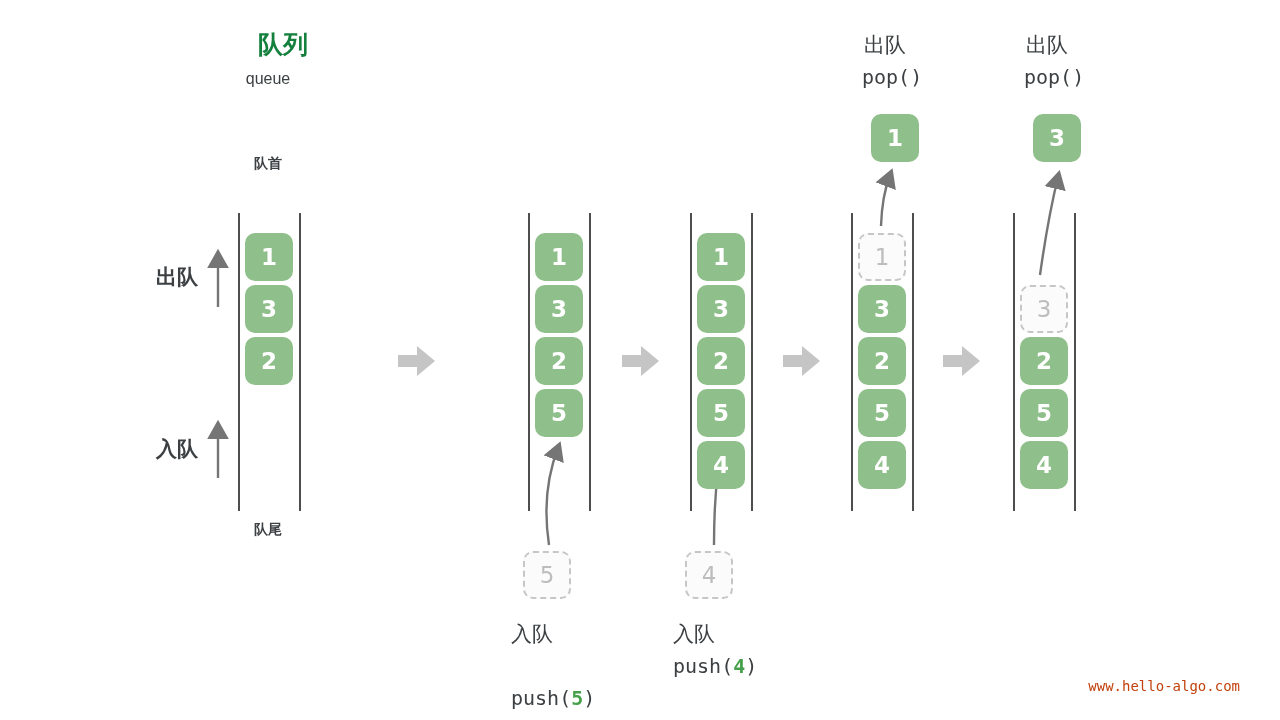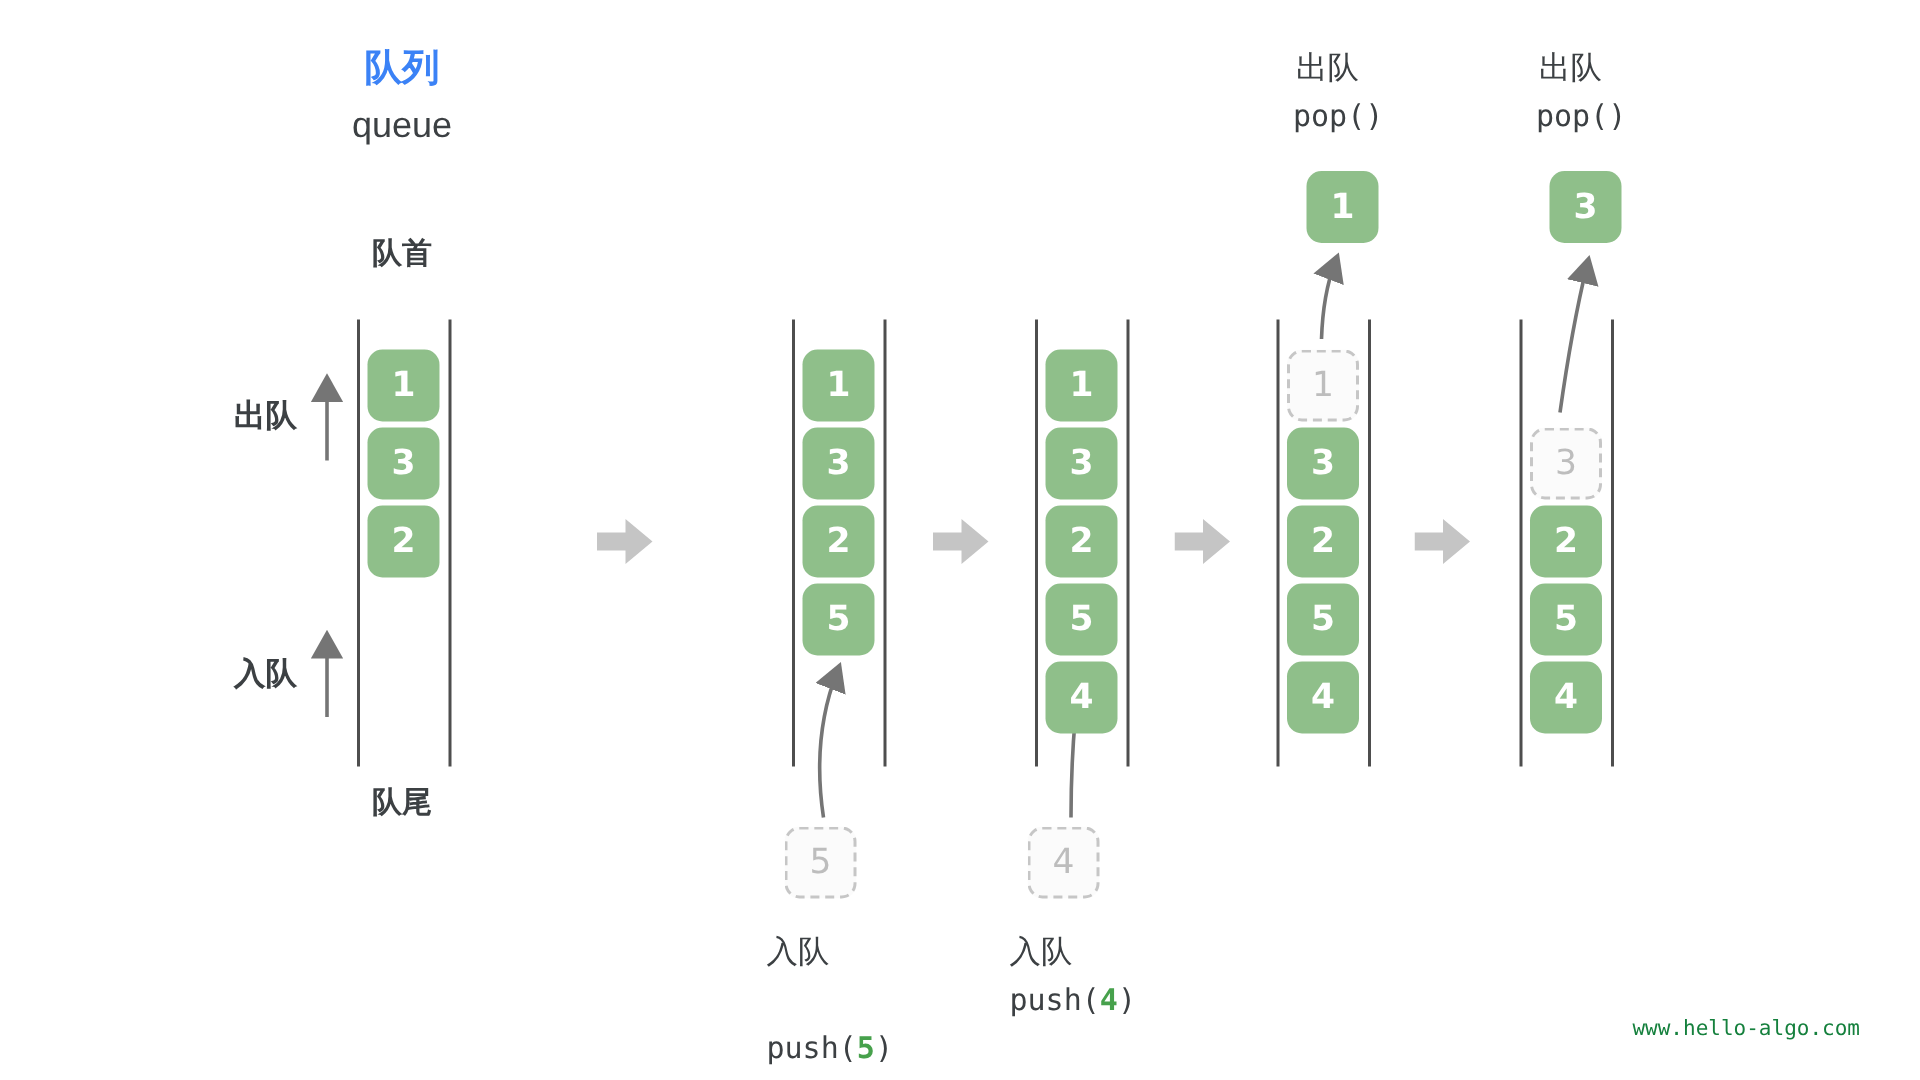--- a/index.html
+++ b/index.html
@@ -1,45 +1,45 @@
 <!DOCTYPE html>
 <html><head>
 <meta charset="utf-8">
 <style>
   html,body{margin:0;padding:0;background:#ffffff;}
   .canvas{
     position:relative;width:1280px;height:720px;background:#ffffff;overflow:hidden;
     font-family:"Liberation Sans","DejaVu Sans",sans-serif;color:#3C4043;
   }
-  .title-zh{position:absolute;left:228px;top:28px;width:80px;text-align:center;
-    font-size:25px;font-weight:700;color:#3b82f6;}
+  .title-zh{position:absolute;left:228px;top:28px;width:80px;text-align:right;
+    font-size:25px;font-weight:700;color:#15803d;}
   .title-en{position:absolute;left:228px;top:70px;width:80px;text-align:center;
-    font-size:24px;color:#3C4043;}
+    font-size:16px;color:#3C4043;}
   .front-label,.rear-label{position:absolute;left:238px;width:60px;text-align:center;
-    font-size:20px;font-weight:700;color:#3C4043;}
+    font-size:14px;font-weight:700;color:#3C4043;}
   .front-label{top:155px;}
   .rear-label{top:521px;text-align:center;}
   .legend-label{position:absolute;left:146px;width:62px;text-align:center;
     font-size:21px;font-weight:700;color:#3C4043;}
   .legend-dequeue{top:263px;}
   .legend-enqueue{top:435px;}
   .wall{position:absolute;width:1.6px;background:#4E4E4E;}
   .qbox{position:absolute;width:48px;height:48px;border-radius:10px;box-sizing:border-box;
     text-align:center;line-height:48px;font-size:23px;font-weight:700;
     font-family:"DejaVu Sans","Liberation Sans",sans-serif;}
   .qbox.filled{background:#8FBF8A;color:#ffffff;}
   .qbox.ghost{background:#FBFBFB;border:2px dashed #C6C6C6;color:#BDBDBD;line-height:44px;font-weight:400;}
   .op-zh{position:absolute;font-size:21px;font-weight:500;color:#3C4043;}
   .op-code{position:absolute;font-size:20px;color:#3C4043;white-space:nowrap;
     font-family:"DejaVu Sans Mono","Liberation Mono",monospace;}
   .op-code .accent{color:#47A14C;font-weight:700;}
   .arrows-layer{position:absolute;left:0;top:0;pointer-events:none;}
   .thin{stroke:#757575;stroke-width:2.4;fill:none;}
   .big-arrow{position:absolute;width:38px;height:34px;}
-  .watermark{position:absolute;right:40px;top:678px;font-size:14px;color:#15803d;
+  .watermark{position:absolute;right:40px;top:678px;font-size:14px;color:#c2410c;
     font-family:"DejaVu Sans Mono","Liberation Mono",monospace;}
 </style>
 </head>
 <body>
 
 <div class="canvas">
 
   <div class="title-zh">队列</div>
   <div class="title-en">queue</div>
 

